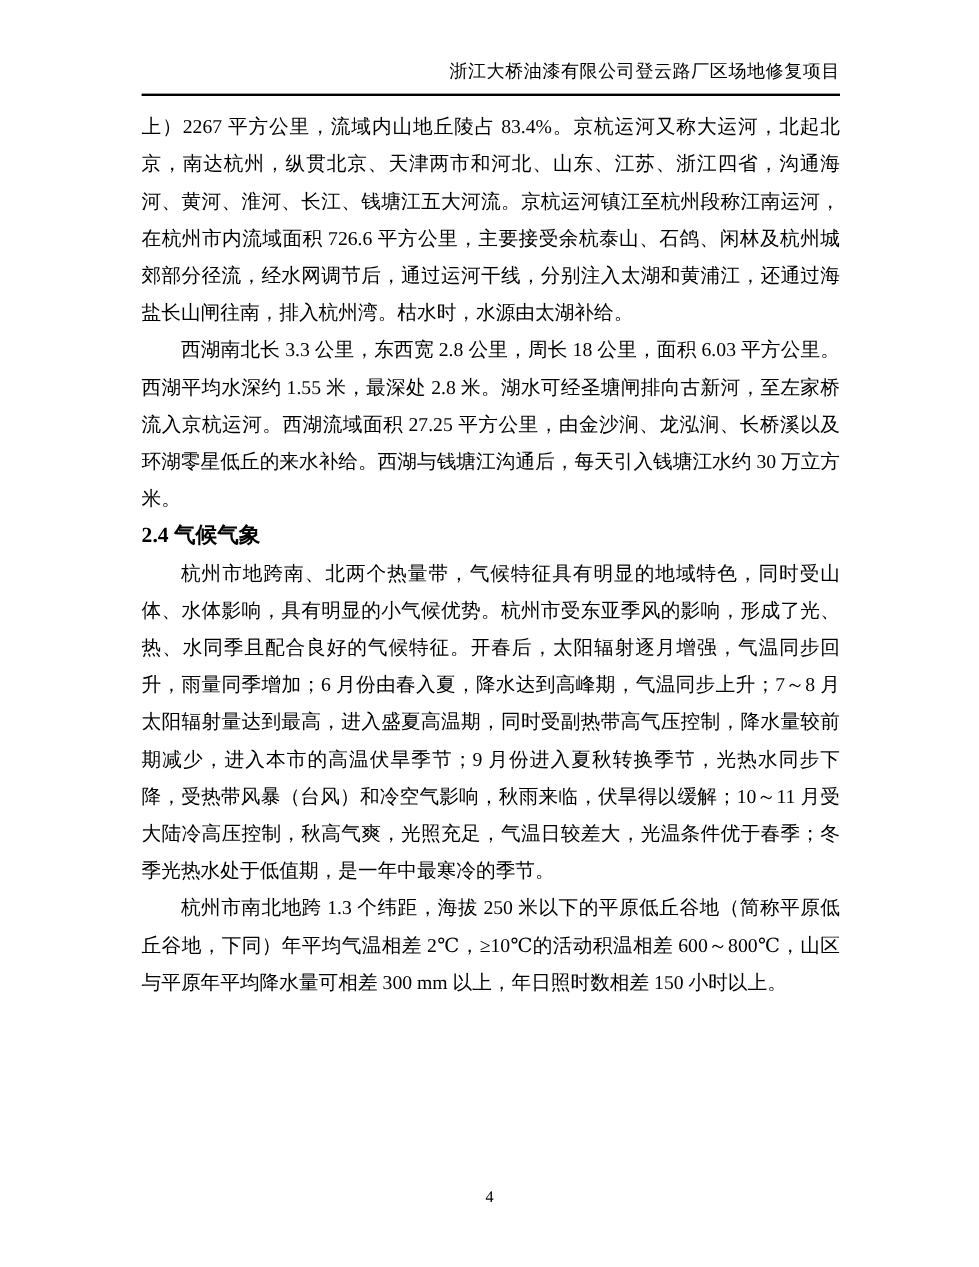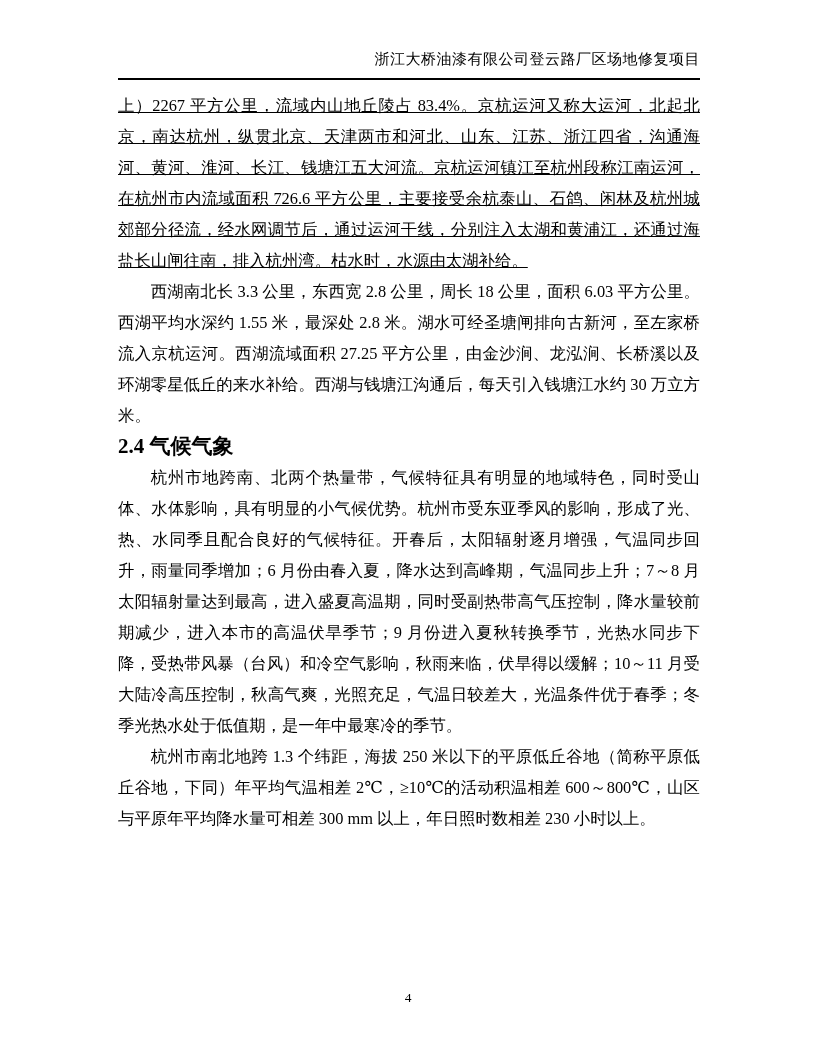--- a/index.html
+++ b/index.html
@@ -38,25 +38,24 @@
     text-align: justify;
     text-justify: inter-ideograph;
   }
   .para {
     margin: 0;
     text-indent: 2em;
     word-break: break-all;
   }
   .para.no-indent {
     text-indent: 0;
-    text-decoration: underline;
   }
   .section-heading {
     margin: 0;
-    font-size: 21px;
+    font-size: 18px;
     font-weight: bold;
     line-height: 31px;
     text-align: left;
   }
   .page-footer {
     position: absolute;
     bottom: 50px;
     left: 0;
     width: 100%;
     text-align: center;
@@ -70,20 +69,20 @@
 
   <header class="page-header">
     <span>浙江大桥油漆有限公司登云路厂区场地修复项目</span>
   </header>
 
   <main class="doc-main">
     <p class="para no-indent">上）2267 平方公里，流域内山地丘陵占 83.4%。京杭运河又称大运河，北起北京，南达杭州，纵贯北京、天津两市和河北、山东、江苏、浙江四省，沟通海河、黄河、淮河、长江、钱塘江五大河流。京杭运河镇江至杭州段称江南运河，在杭州市内流域面积 726.6 平方公里，主要接受余杭泰山、石鸽、闲林及杭州城郊部分径流，经水网调节后，通过运河干线，分别注入太湖和黄浦江，还通过海盐长山闸往南，排入杭州湾。枯水时，水源由太湖补给。</p>
     <p class="para">西湖南北长 3.3 公里，东西宽 2.8 公里，周长 18 公里，面积 6.03 平方公里。西湖平均水深约 1.55 米，最深处 2.8 米。湖水可经圣塘闸排向古新河，至左家桥流入京杭运河。西湖流域面积 27.25 平方公里，由金沙涧、龙泓涧、长桥溪以及环湖零星低丘的来水补给。西湖与钱塘江沟通后，每天引入钱塘江水约 30 万立方米。</p>
     <h2 class="section-heading">2.4 气候气象</h2>
     <p class="para">杭州市地跨南、北两个热量带，气候特征具有明显的地域特色，同时受山体、水体影响，具有明显的小气候优势。杭州市受东亚季风的影响，形成了光、热、水同季且配合良好的气候特征。开春后，太阳辐射逐月增强，气温同步回升，雨量同季增加；6 月份由春入夏，降水达到高峰期，气温同步上升；7～8 月太阳辐射量达到最高，进入盛夏高温期，同时受副热带高气压控制，降水量较前期减少，进入本市的高温伏旱季节；9 月份进入夏秋转换季节，光热水同步下降，受热带风暴（台风）和冷空气影响，秋雨来临，伏旱得以缓解；10～11 月受大陆冷高压控制，秋高气爽，光照充足，气温日较差大，光温条件优于春季；冬季光热水处于低值期，是一年中最寒冷的季节。</p>
-    <p class="para">杭州市南北地跨 1.3 个纬距，海拔 250 米以下的平原低丘谷地（简称平原低丘谷地，下同）年平均气温相差 2℃，≥10℃的活动积温相差 600～800℃，山区与平原年平均降水量可相差 300 mm 以上，年日照时数相差 230 小时以上。</p>
+    <p class="para">杭州市南北地跨 1.3 个纬距，海拔 250 米以下的平原低丘谷地（简称平原低丘谷地，下同）年平均气温相差 2℃，≥10℃的活动积温相差 600～800℃，山区与平原年平均降水量可相差 300 mm 以上，年日照时数相差 150 小时以上。</p>
   </main>
 
   <footer class="page-footer">
     <span>4</span>
   </footer>
 
 </div>
 
 </body></html>

